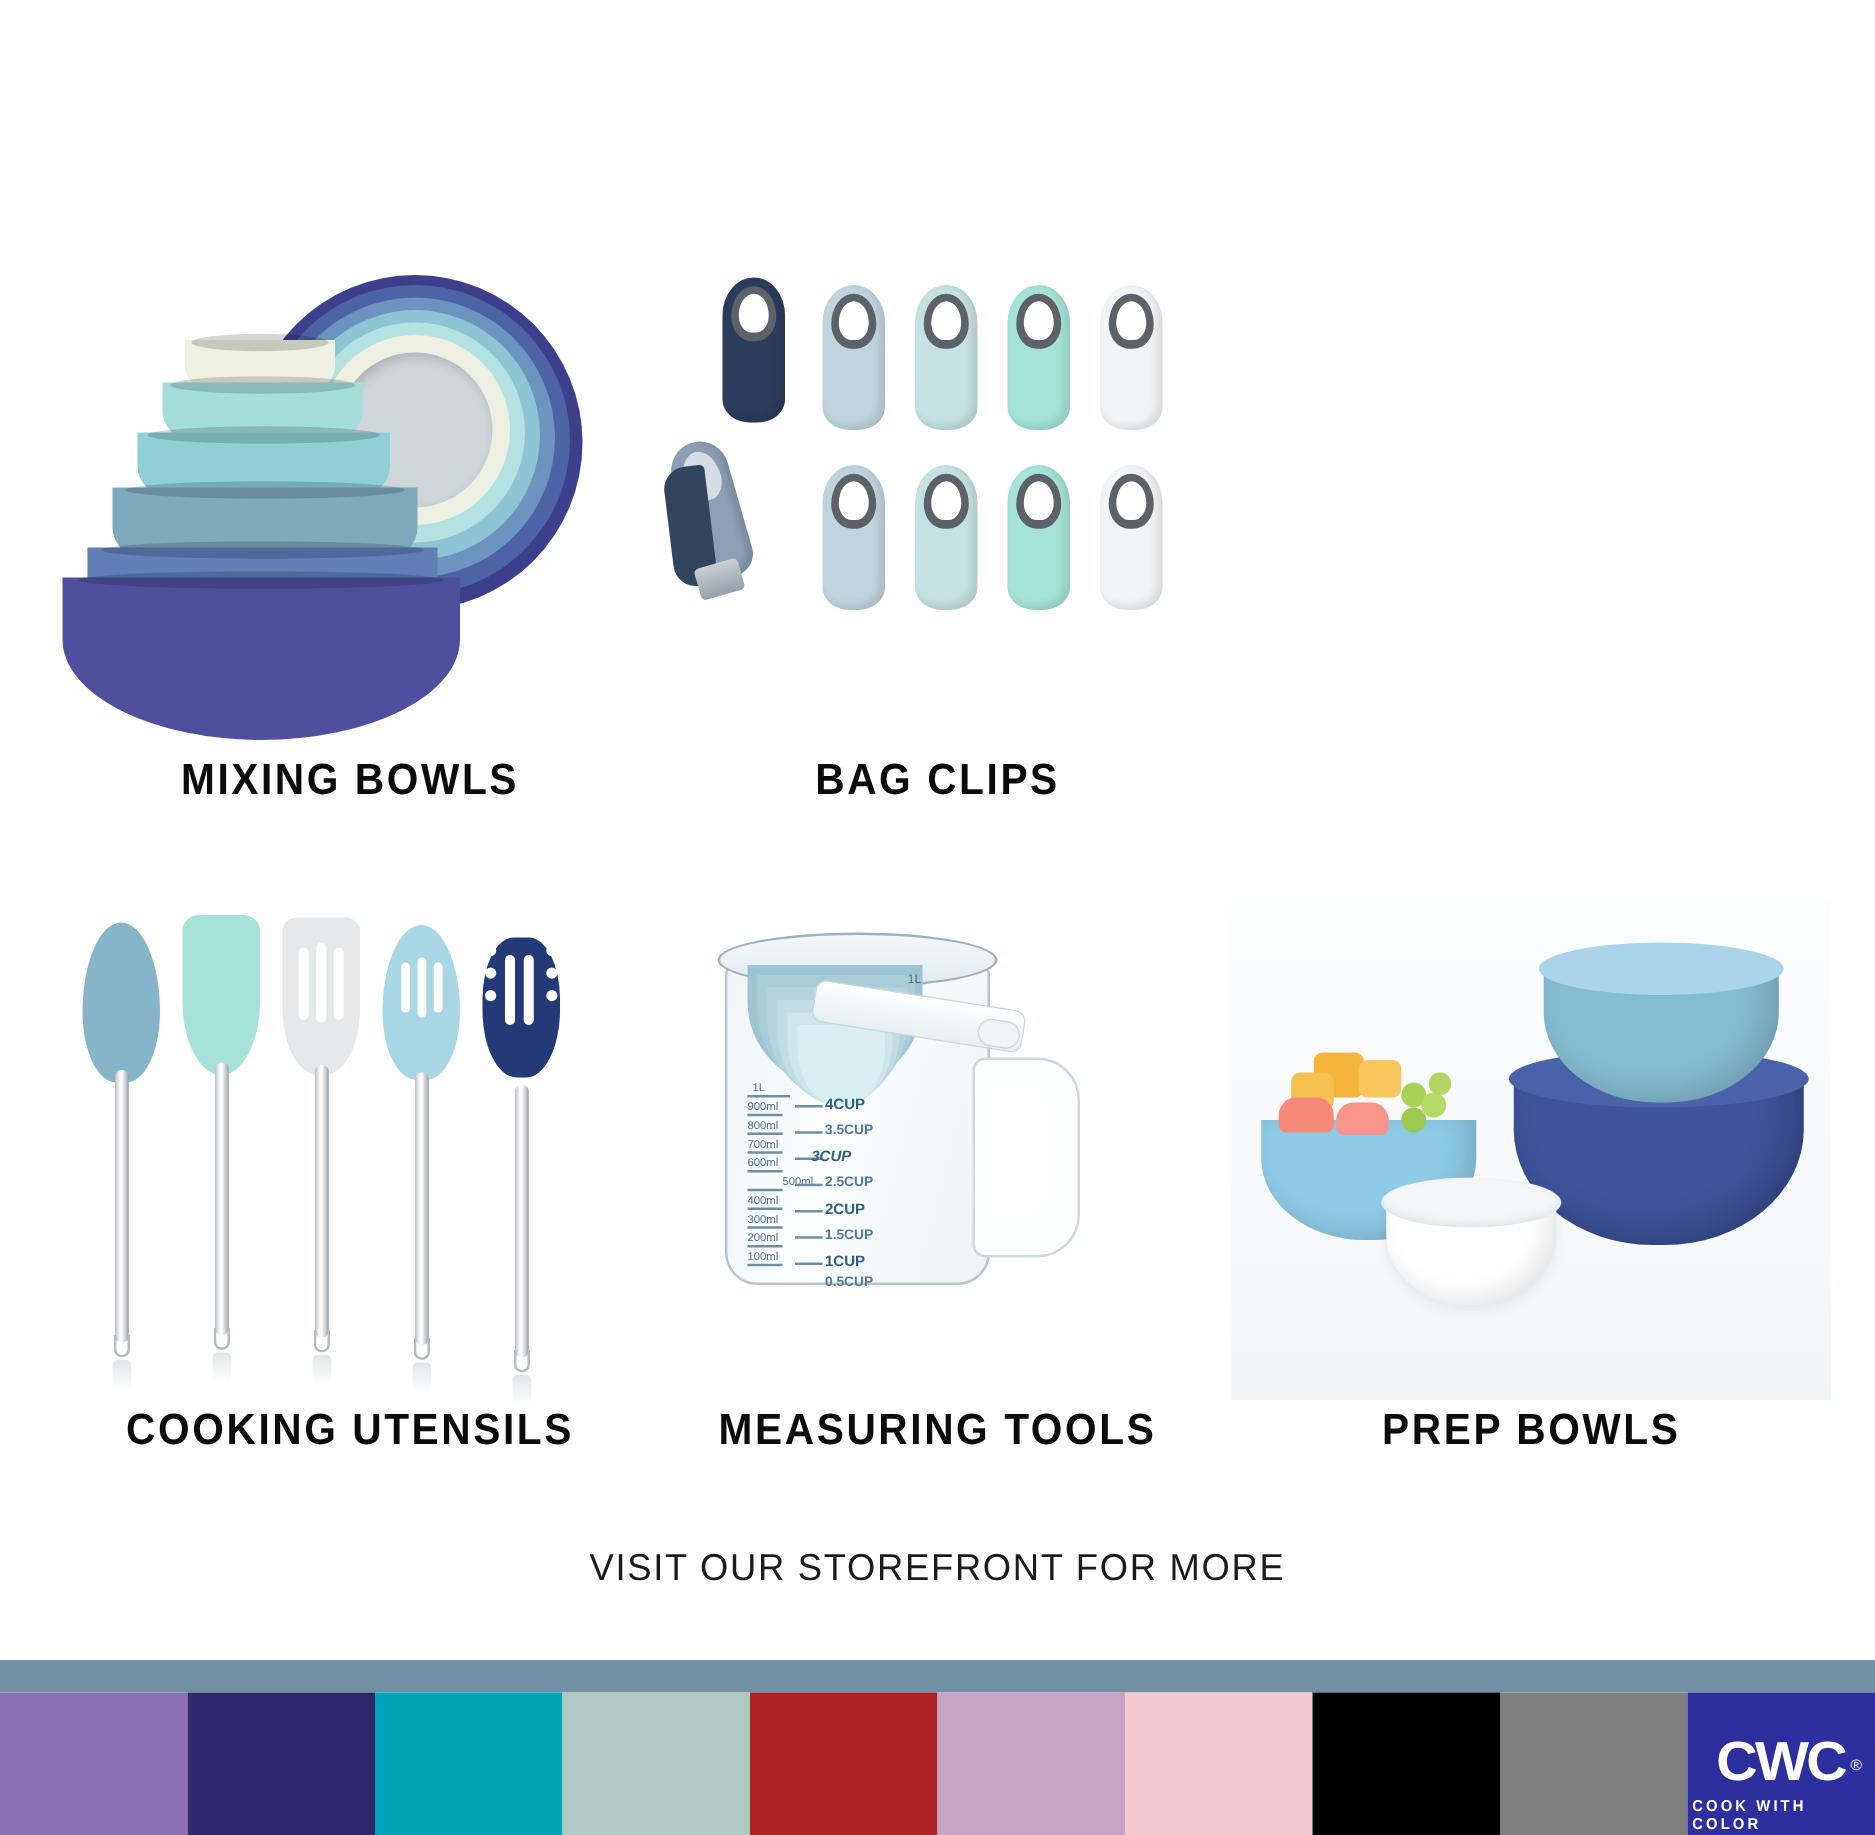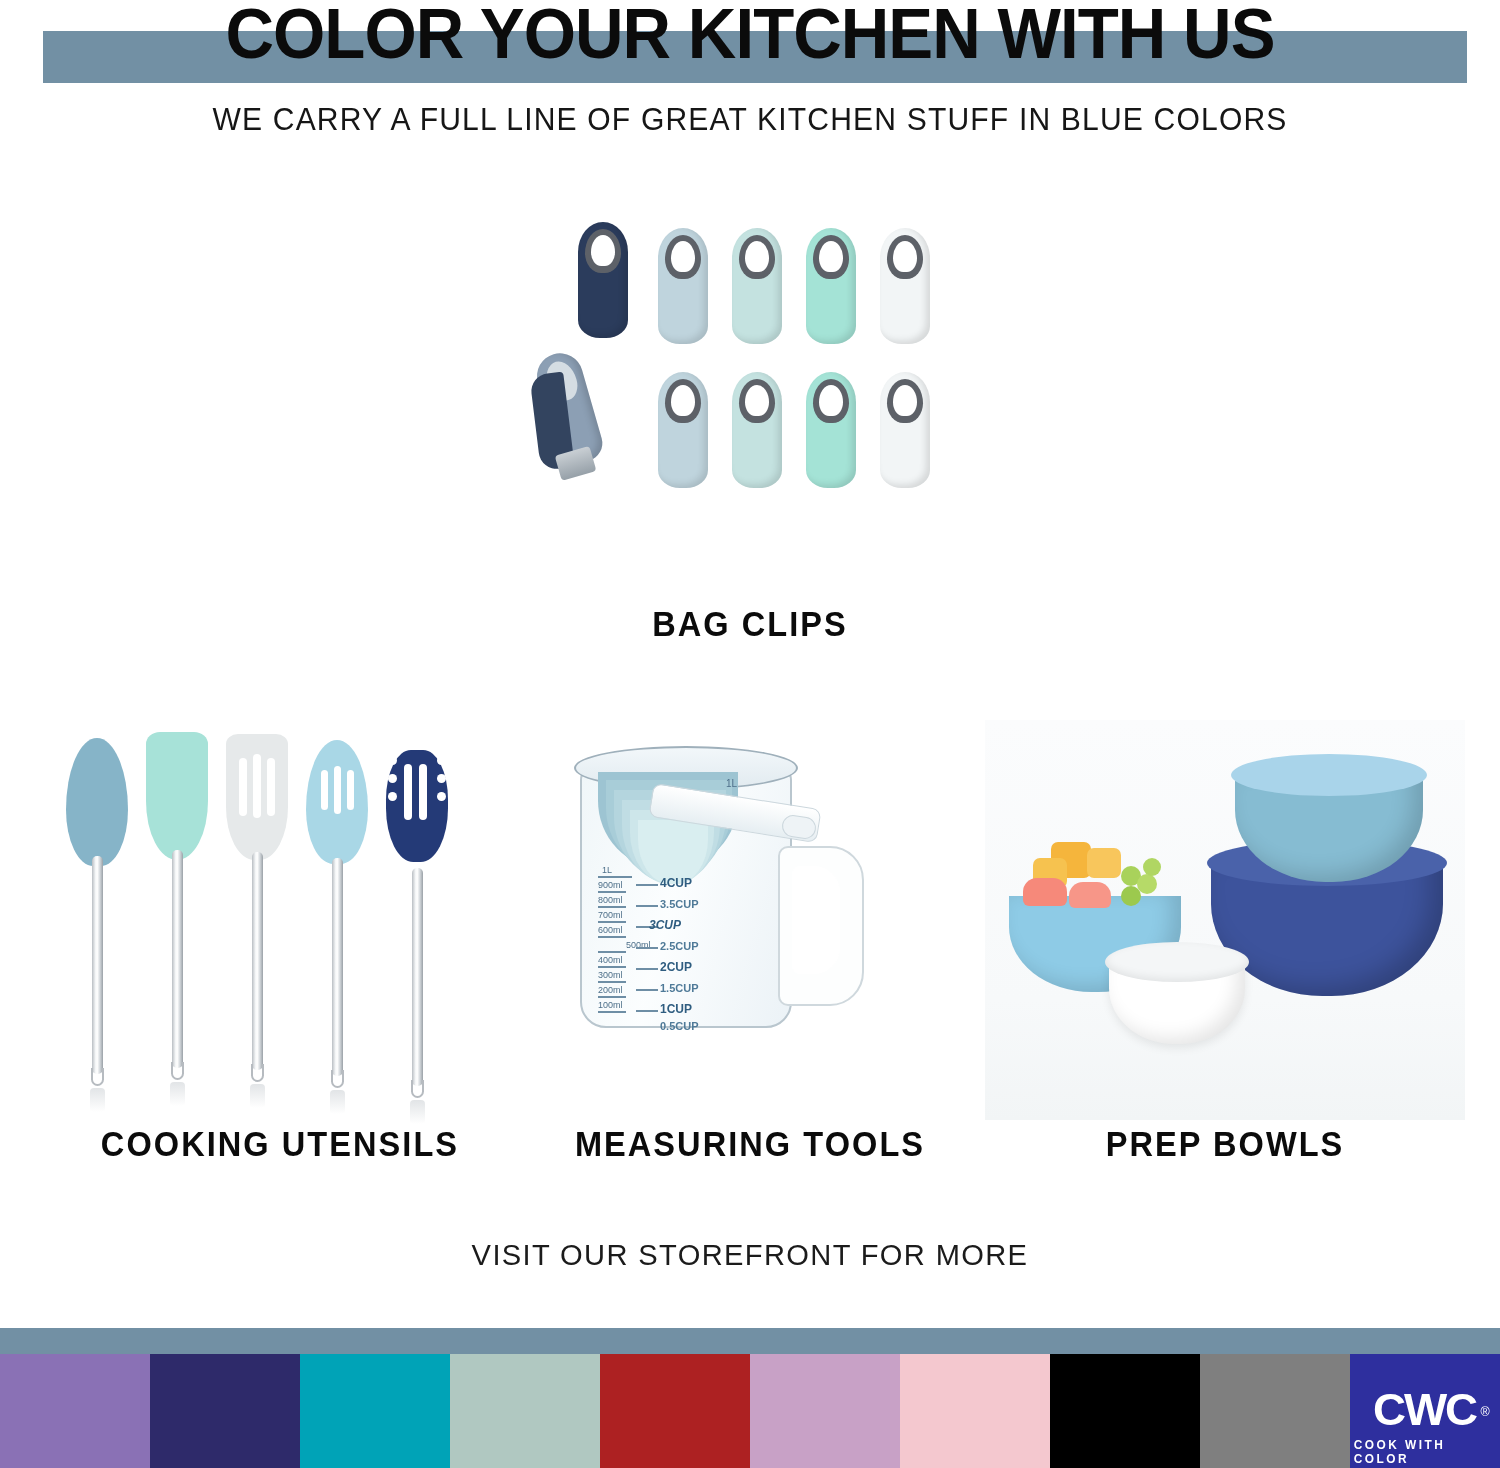--- a/index.html
+++ b/index.html
@@ -166,28 +166,44 @@
   .logo-tag {
     color: #ffffff; font-size: 12.5px; font-weight: 700; letter-spacing: 2.6px;
     margin-top: 5px; transform: scaleX(0.95);
   }
 </style>
 </head>
 <body>
 
 <div class="page">
 
-  <div class="header">
-    <div class="header-band"></div>
-    <div class="header-title">COLOR YOUR KITCHEN WITH US</div>
-    <div class="header-sub">WE CARRY A FULL LINE OF GREAT KITCHEN STUFF IN BLUE COLORS</div>
-  </div>
 
   <div class="grid">
 
+    <div class="cell c1">
+      <div class="stage">
+
+        <div class="art lidfan" style="left:158px;top:20px;width:268px;height:268px;background:#3e3f8c;"></div>
+        <div class="art lidfan" style="left:168px;top:28px;width:248px;height:248px;background:#4d63a8;"></div>
+        <div class="art lidfan" style="left:180px;top:38px;width:224px;height:224px;background:#6d93bf;"></div>
+        <div class="art lidfan" style="left:192px;top:48px;width:200px;height:200px;background:#8fc4d4;"></div>
+        <div class="art lidfan" style="left:204px;top:58px;width:176px;height:176px;background:#b4e2e0;"></div>
+        <div class="art lidfan" style="left:216px;top:68px;width:152px;height:152px;background:#ecefe2;"></div>
+        <div class="art lidfan" style="left:230px;top:82px;width:124px;height:124px;background:#cfd6da;
+                    box-shadow:inset 3px 3px 9px rgba(0,0,0,.18);"></div>
+
+        <div class="art bowl" style="left:108px;top:72px;width:120px;height:54px;background:#eef0e2;"></div>
+        <div class="art bowl" style="left:90px;top:106px;width:160px;height:62px;background:#a5ded8;"></div>
+        <div class="art bowl" style="left:70px;top:146px;width:202px;height:72px;background:#8fcfd6;"></div>
+        <div class="art bowl" style="left:50px;top:190px;width:244px;height:84px;background:#7ea9bd;"></div>
+        <div class="art bowl" style="left:30px;top:238px;width:280px;height:96px;background:#5f7fb5;"></div>
+        <div class="art bowl" style="left:10px;top:262px;width:318px;height:130px;background:#4f4f9e;"></div>
+      </div>
+      <div class="cell-label">MIXING BOWLS</div>
+    </div>
 
     <div class="cell c2">
       <div class="stage">
 
         <div class="art clip" style="left:68px;top:22px;background:#2b3c5c;">
             <span class="jaw"></span>
             <span class="hole"></span>
           </div>
         <div class="art clip" style="left:148px;top:28px;background:#bfd4dd;">
             <span class="jaw"></span>

